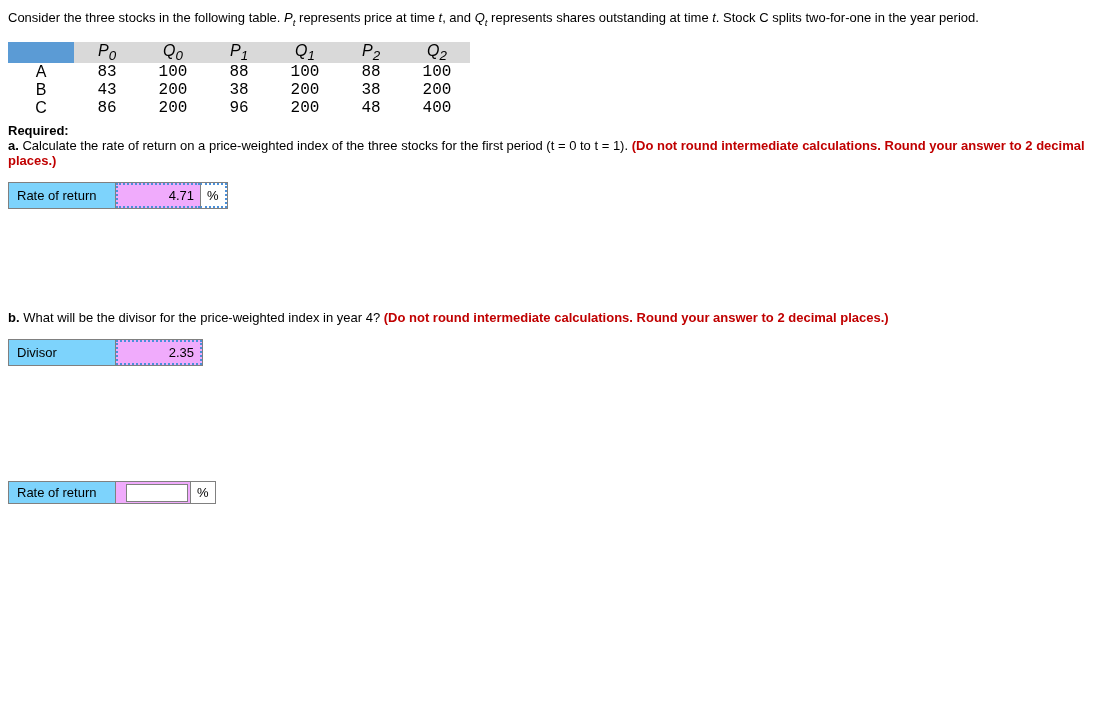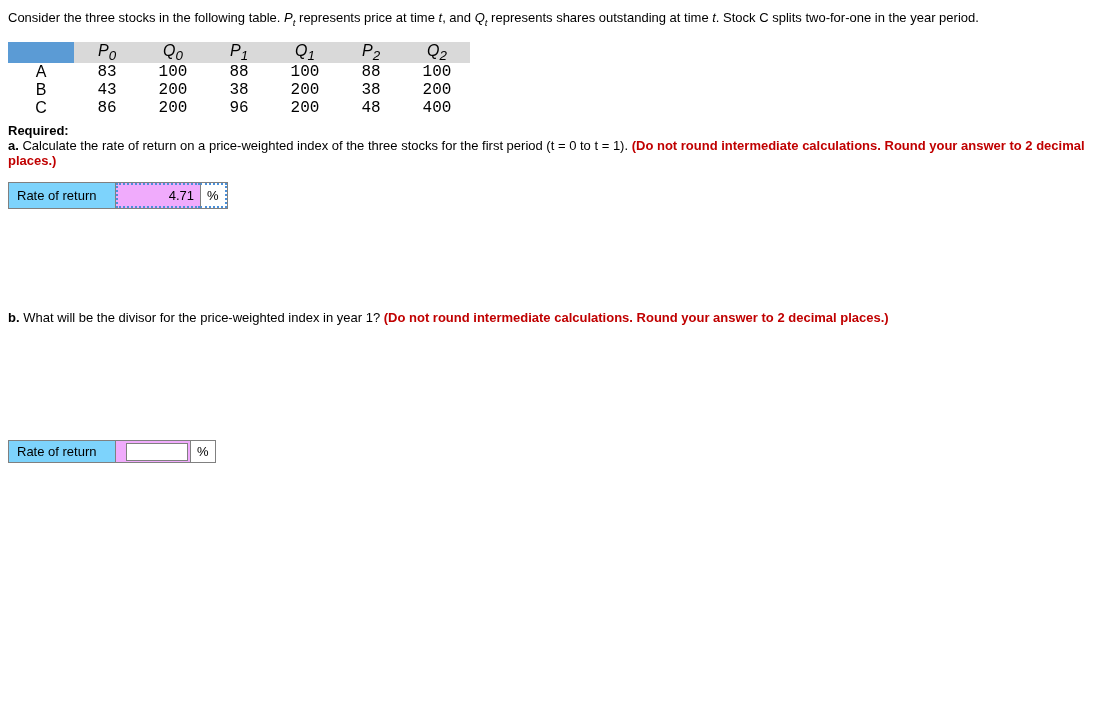--- a/index.html
+++ b/index.html
@@ -144,21 +144,25 @@
     <div class="answer-label">Rate of return</div>
     <div class="answer-value dotted-left dotted-top dotted-bottom">4.71</div>
     <div class="answer-suffix dotted-right dotted-top dotted-bottom">%</div>
   </div>
 </div>
 
 <div class="gap"></div>
 
 <div class="section">
   <div>
-    <b>b.</b><span> What will be the divisor for the price-weighted index in year 1? </span><span class="red">(Do not round intermediate calculations. Round your answer to 2 decimal places.)</span>
+    <b>b.</b><span> What will be the divisor for the price-weighted index in year 4? </span><span class="red">(Do not round intermediate calculations. Round your answer to 2 decimal places.)</span>
+  </div>
+  <div class="answer-row">
+    <div class="answer-label">Divisor</div>
+    <div class="answer-value dotted-box">2.35</div>
   </div>
 </div>
 
 <div class="gap"></div>
 
 <div class="section">
   <div class="answer-row">
     <div class="answer-label">Rate of return</div>
     <div class="answer-value" style="padding:0 2px;">
       <span class="input-box"></span>

